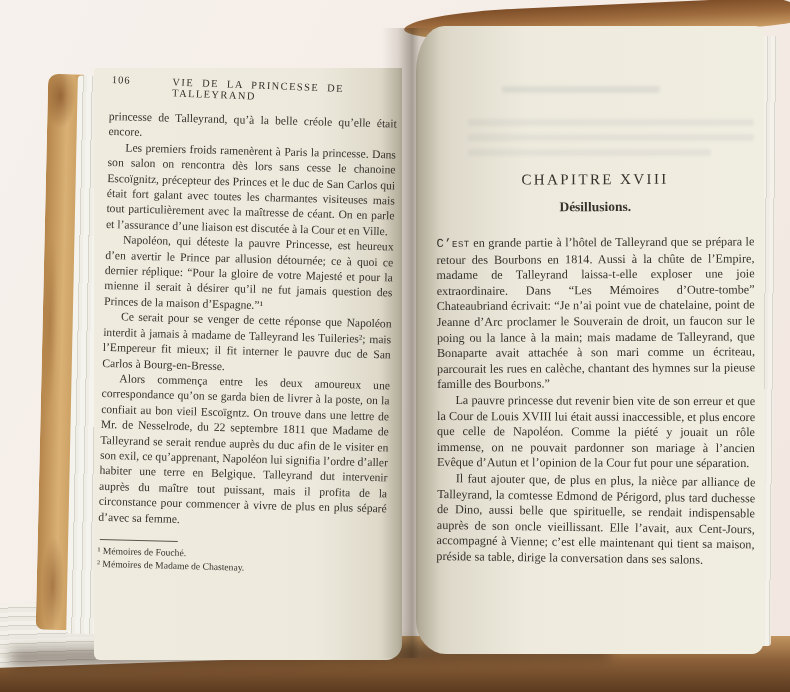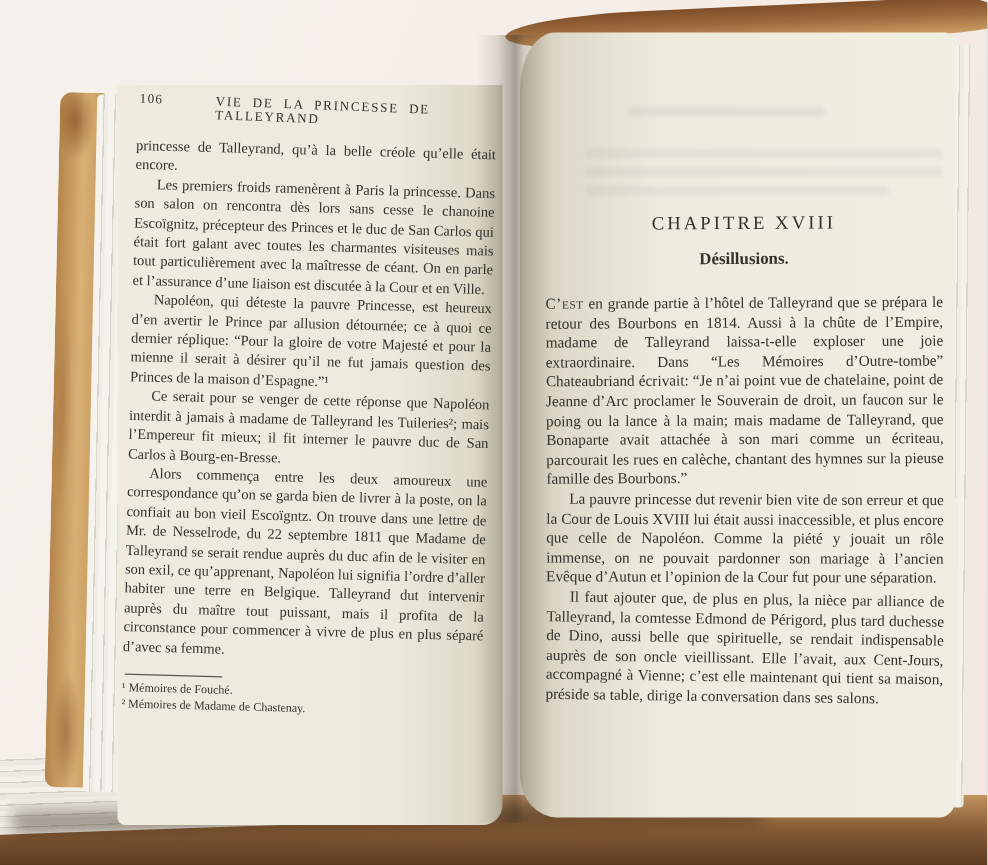--- a/index.html
+++ b/index.html
@@ -56,21 +56,21 @@
   .footnote-rule{width:78px;border:0;border-top:1px solid #59564e;margin:0 0 4px 2px;}
   .footnote{margin:0;font-size:9.6px;line-height:13.5px;text-indent:0;}
   
   .right-text{position:absolute;left:436px;top:172px;width:318px;transform:rotate(-.3deg);transform-origin:0 0;}
   .chapter-heading{text-align:center;font-size:15px;letter-spacing:2.4px;margin:0 0 11px 0;font-weight:normal;}
   .chapter-subtitle{text-align:center;font-size:13.5px;font-weight:bold;margin:0 0 20px 0;}
   .right-par{margin:0;font-size:12.2px;line-height:15.6px;text-align:justify;text-indent:1.5em;}
   .right-par.opening{text-indent:0;}
   .right-par.tilt1{transform:rotate(.5deg);transform-origin:0 0;}
   .right-par.tilt2{transform:rotate(1.1deg);transform-origin:0 0;}
-  .smallcaps{font-variant:small-caps;letter-spacing:.5px;}
+  .smallcaps{font-variant:small-caps;letter-spacing:.5px;font-family:Liberation Mono, monospace;}
   
   .show-through{position:absolute;left:468px;top:78px;width:286px;opacity:.5;}
   .ghost-line{height:7px;margin:8px 0;border-radius:3px;background:rgba(126,132,142,.20);filter:blur(1.6px);}
   .ghost-line.short{width:55%;margin-left:12%;background:rgba(116,122,134,.26);}
 </style>
 </head>
 <body>
 
 <div class="photo">
 

